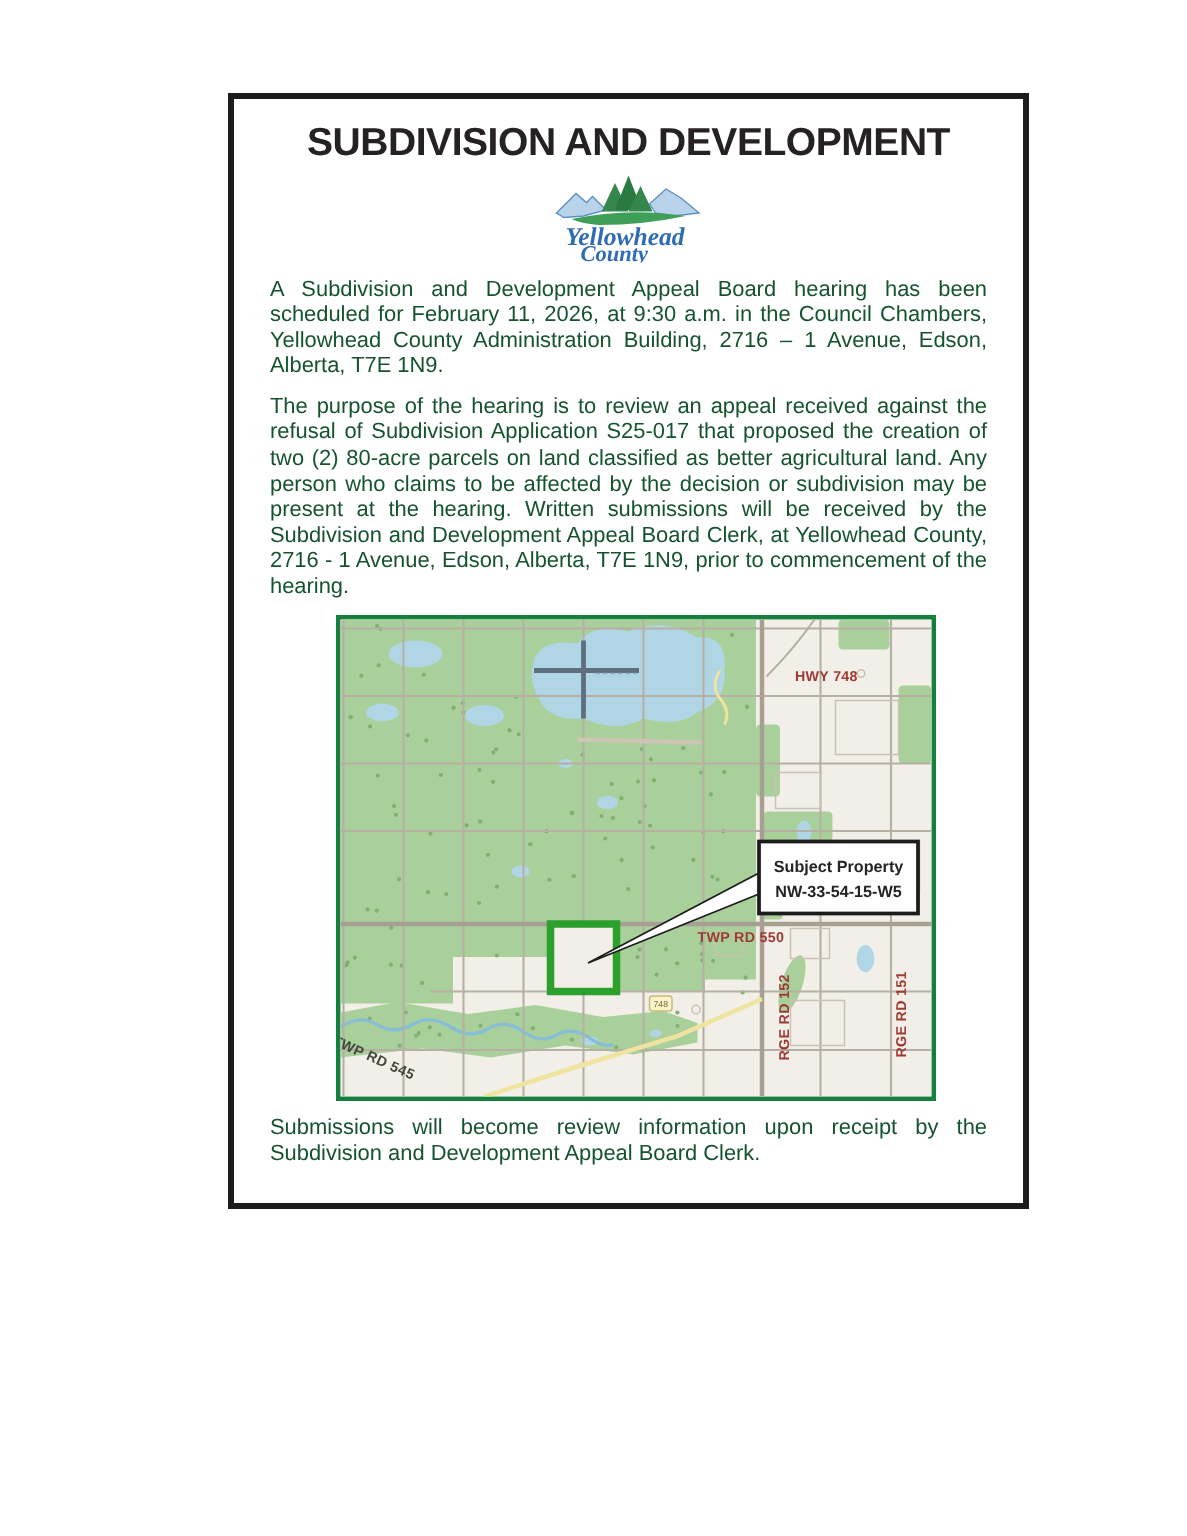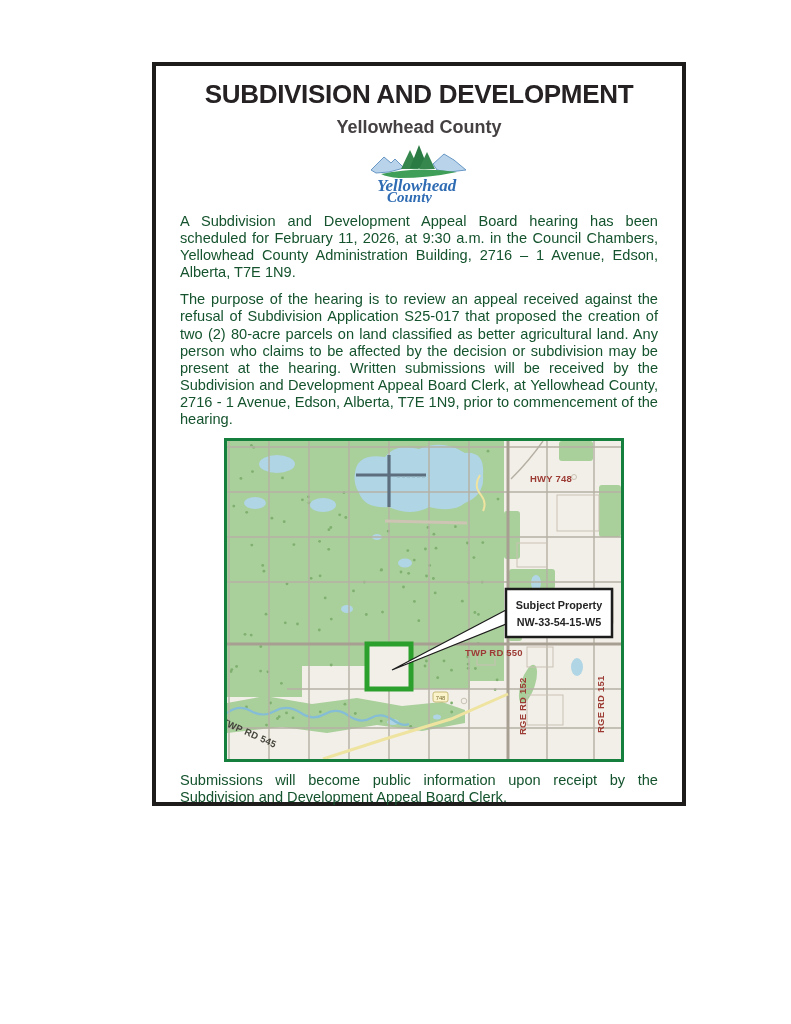--- a/index.html
+++ b/index.html
@@ -62,21 +62,20 @@
 </style>
 </head>
 <body>
 
 <div class="notice-box">
 
   <div class="title">
     <div>SUBDIVISION AND DEVELOPMENT</div>
   </div>
 
-  <div class="subtitle">Yellowhead County</div>
 
   <div class="logo">
     <svg width="104" height="60" viewBox="0 0 104 60">
 
       <g>
         <polygon points="4,27 17,14 24,20 28,16 37,25 22,29 9,30" fill="#b9d4ea" stroke="#5b8fc0" stroke-width="0.9"></polygon>
         <polygon points="66,21 77,11 87,17 99,27 82,29 70,27" fill="#b9d4ea" stroke="#5b8fc0" stroke-width="0.9"></polygon>
       </g>
 
       <g>
@@ -295,15 +294,15 @@
       <polygon points="279,169 165,229 279,183" fill="#ffffff" stroke="#1c1c1c" stroke-width="1.2"></polygon>
 
       <g>
         <rect x="279" y="148" width="106" height="48" fill="#ffffff" stroke="#1c1c1c" stroke-width="2.5"></rect>
         <text class="calloutText" x="332" y="168" text-anchor="middle">Subject Property</text>
         <text class="calloutText" x="332" y="185" text-anchor="middle">NW-33-54-15-W5</text>
       </g>
     </svg>
   </div>
 
-  <p class="para">Submissions will become public information upon receipt by the Subdivision and Development Appeal Board Clerk.</p>
+  <p class="para">Submissions will become review information upon receipt by the Subdivision and Development Appeal Board Clerk.</p>
 
 </div>
 
 </body></html>

